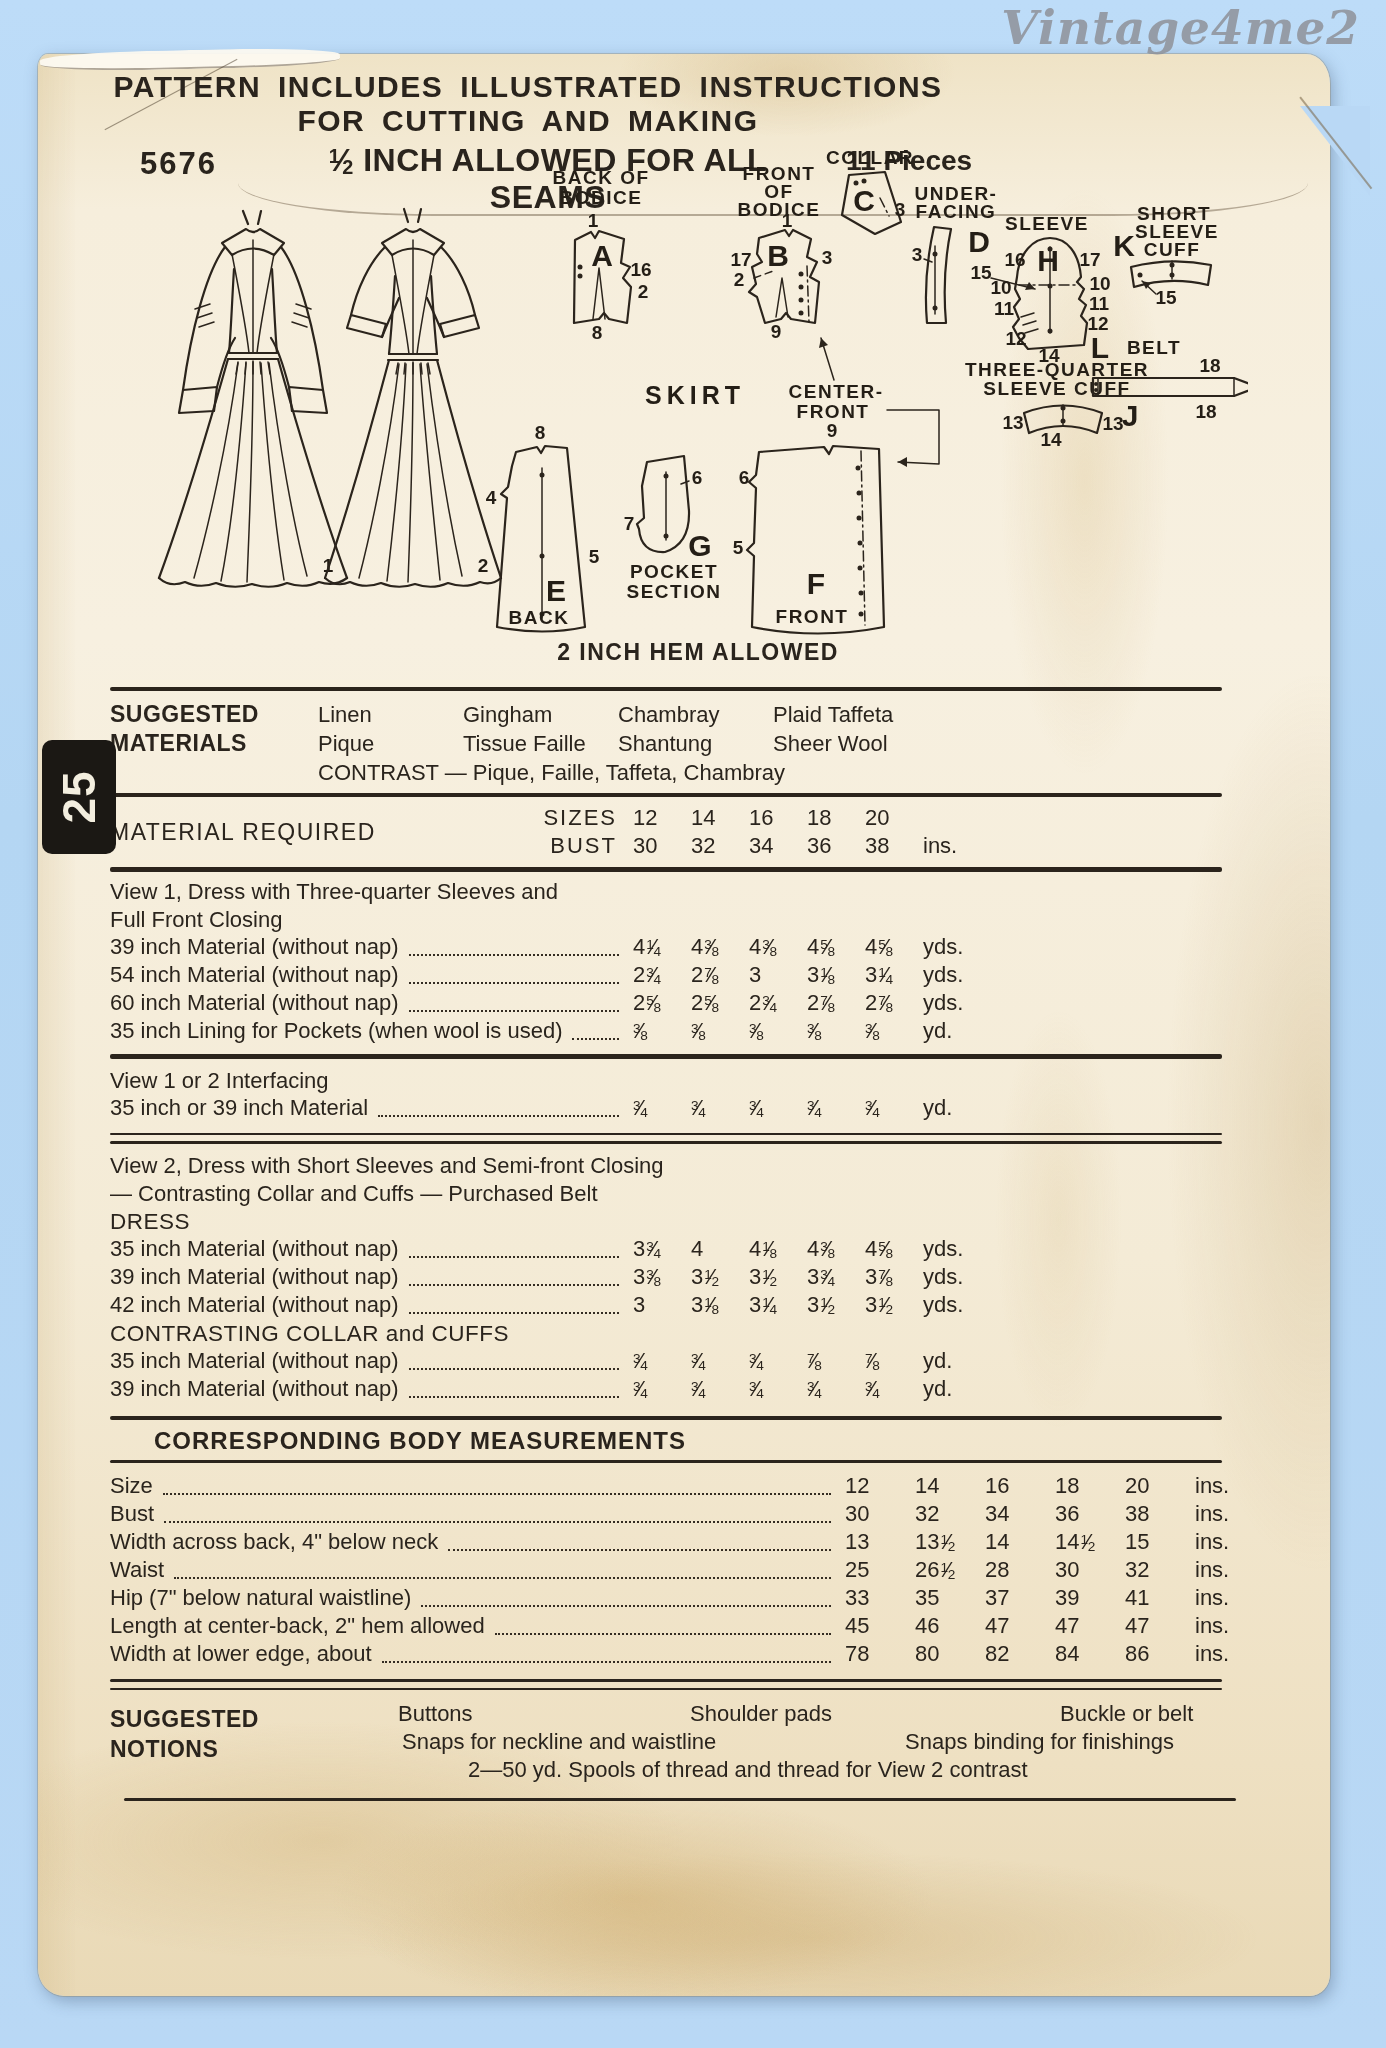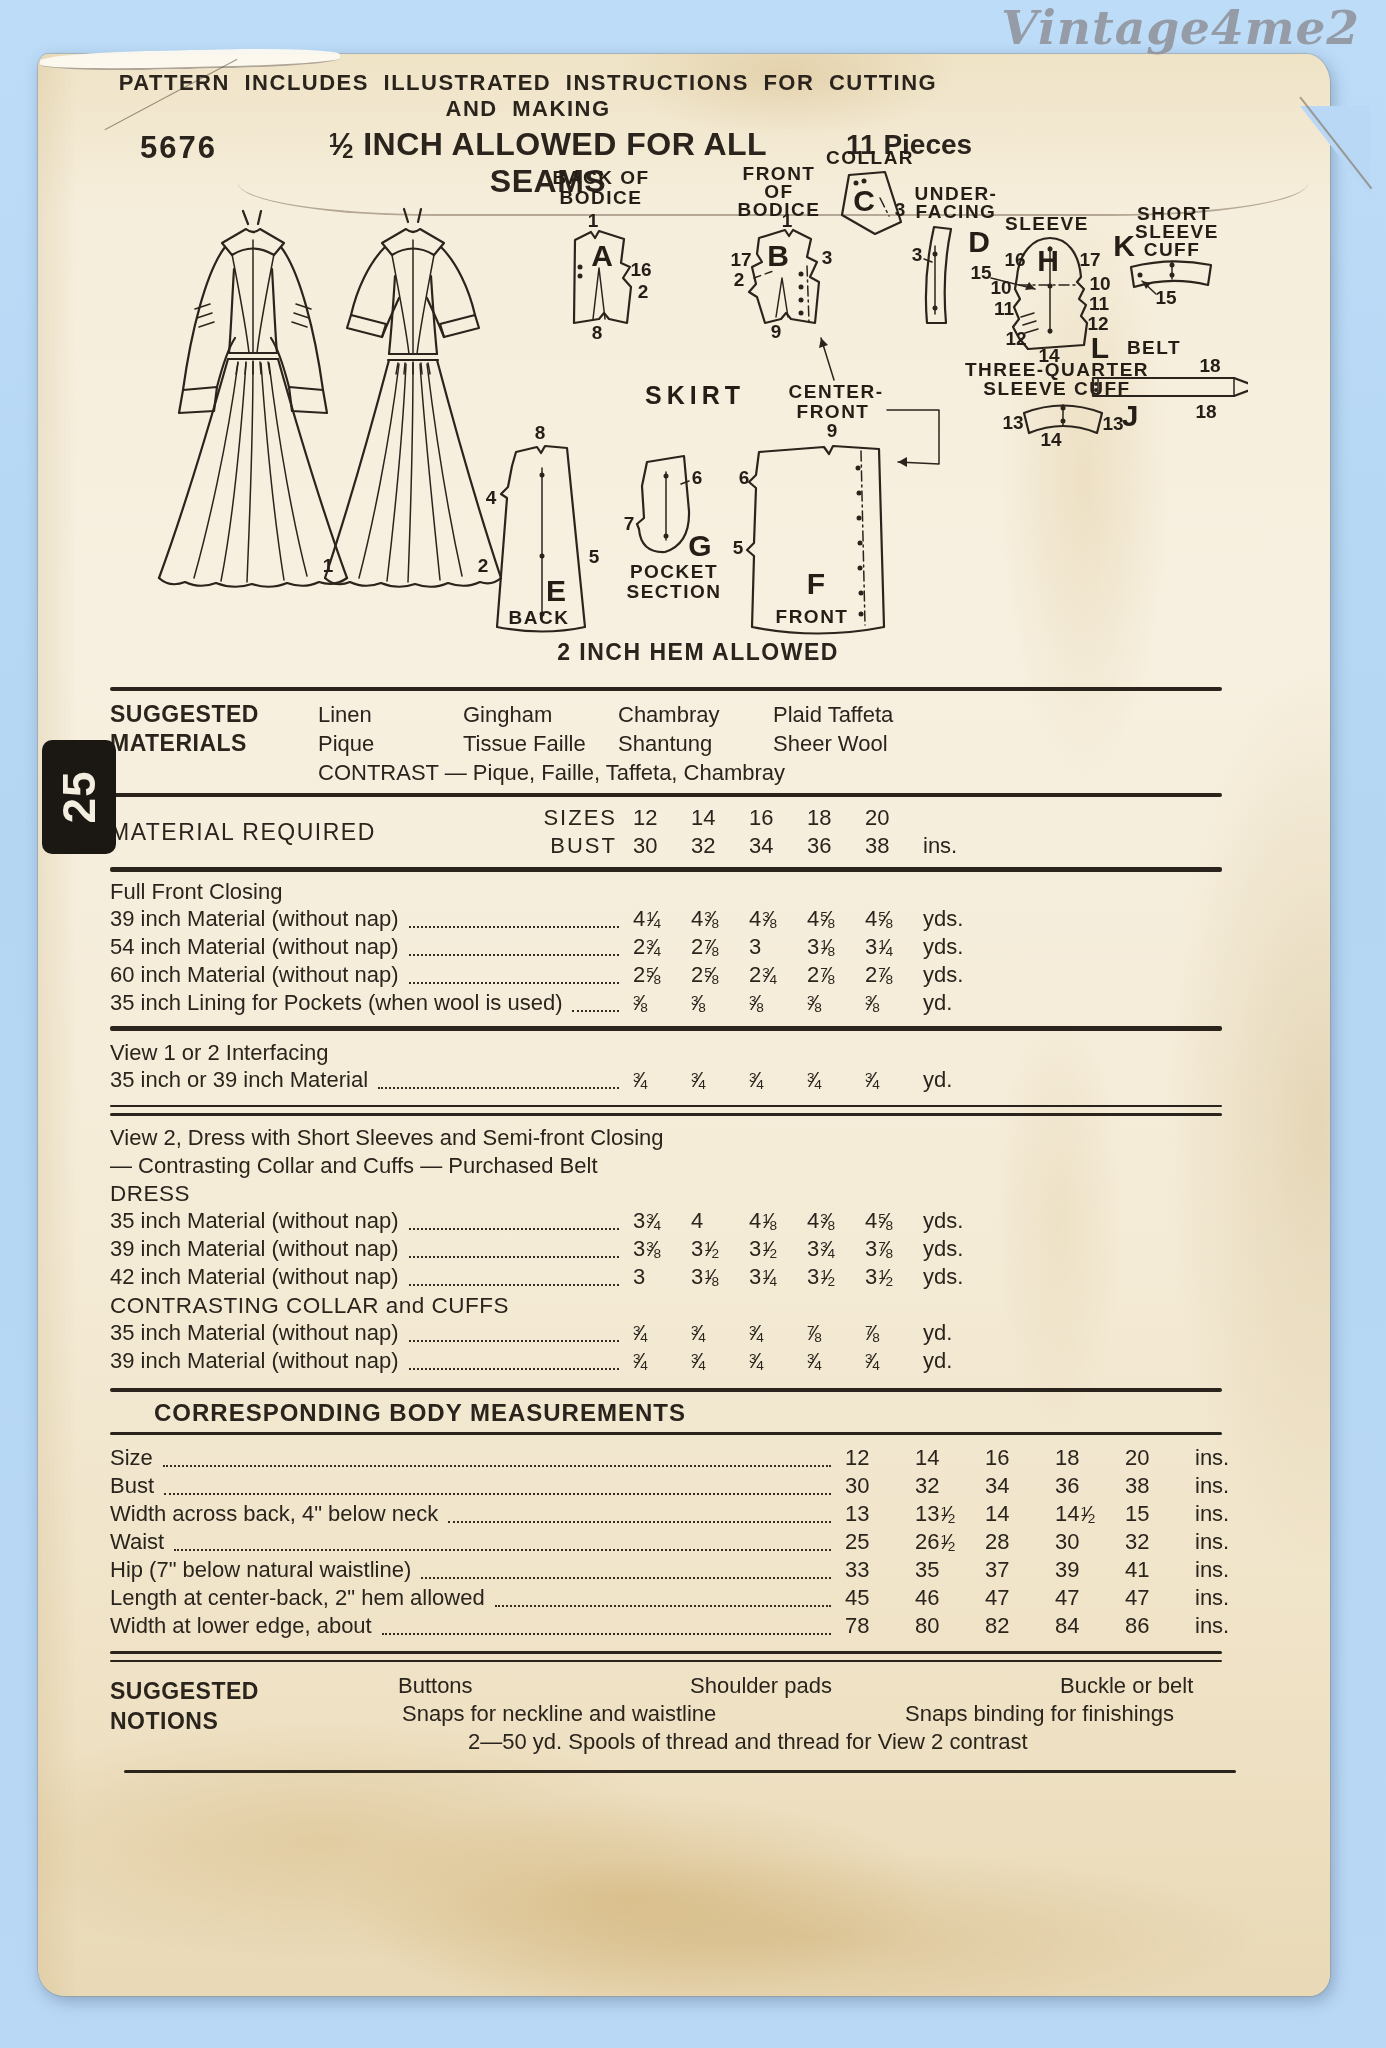--- a/index.html
+++ b/index.html
@@ -33,21 +33,21 @@
   .cornerTR{position:absolute;left:1262px;top:52px;width:70px;height:90px;background:#b9d8f5;
         clip-path:polygon(0 0,100% 0,100% 100%);z-index:4;}
   .creaseTR{position:absolute;left:1240px;top:88px;width:116px;height:1.5px;background:rgba(120,100,70,.55);
         transform:rotate(52deg);z-index:5;}
   
   .sidetab{position:absolute;left:42px;top:740px;width:74px;height:114px;background:#1b1814;border-radius:10px;
         display:flex;align-items:center;justify-content:center;z-index:6;}
   .sidetab span{transform:rotate(-90deg);color:#f3eedf;font-weight:bold;font-size:46px;letter-spacing:1px;}
   
   .hdr{position:absolute;left:60px;top:16px;width:1160px;z-index:5;}
-  .hdr-line1{margin-left:0px;width:860px;text-align:center;font-weight:bold;font-size:22px;
+  .hdr-line1{margin-left:0px;width:860px;text-align:center;font-weight:bold;font-size:30px;
         letter-spacing:1.5px;word-spacing:7px;}
   .hdr-line2{position:relative;height:40px;margin-top:4px;}
   .hdr-num{position:absolute;left:42px;top:4px;font-weight:bold;font-size:31px;letter-spacing:2px;}
   .hdr-seam{position:absolute;left:190px;top:0px;width:520px;text-align:center;font-weight:bold;font-size:32px;letter-spacing:.5px;}
   .hdr-pieces{position:absolute;left:748px;top:3px;font-weight:bold;font-size:28px;}
   
   .diag{position:absolute;left:50px;top:72px;width:1160px;height:510px;z-index:5;}
   .diag path,.diag line{fill:none;stroke:#2b241c;stroke-width:2.2;stroke-linecap:round;stroke-linejoin:round;}
   .diag .thin{stroke-width:1.5;}
   .diag .dsh{stroke-dasharray:7 5;}
@@ -394,20 +394,21 @@
               <span class="cell"><span class="wh">38</span></span>
               <span class="unit">ins.</span>
               <span class="tail"></span>
             </div>
           </div>
       </div>
 
       <div class="rule h5 mt6"></div>
 
       <div class="ysec mt6">
+          <div class="shead">View 1, Dress with Three-quarter Sleeves and</div>
           <div class="shead">Full Front Closing</div>
           <div class="trow">
             <span class="rlabel">39 inch Material (without nap)</span>
             <span class="leader"></span>
             <span class="cell"><span class="wh">4</span><span class="fr"><sup>1</sup><span class="sl">⁄</span><sub>4</sub></span></span>
             <span class="cell"><span class="wh">4</span><span class="fr"><sup>3</sup><span class="sl">⁄</span><sub>8</sub></span></span>
             <span class="cell"><span class="wh">4</span><span class="fr"><sup>3</sup><span class="sl">⁄</span><sub>8</sub></span></span>
             <span class="cell"><span class="wh">4</span><span class="fr"><sup>5</sup><span class="sl">⁄</span><sub>8</sub></span></span>
             <span class="cell"><span class="wh">4</span><span class="fr"><sup>5</sup><span class="sl">⁄</span><sub>8</sub></span></span>
             <span class="unit">yds.</span>

